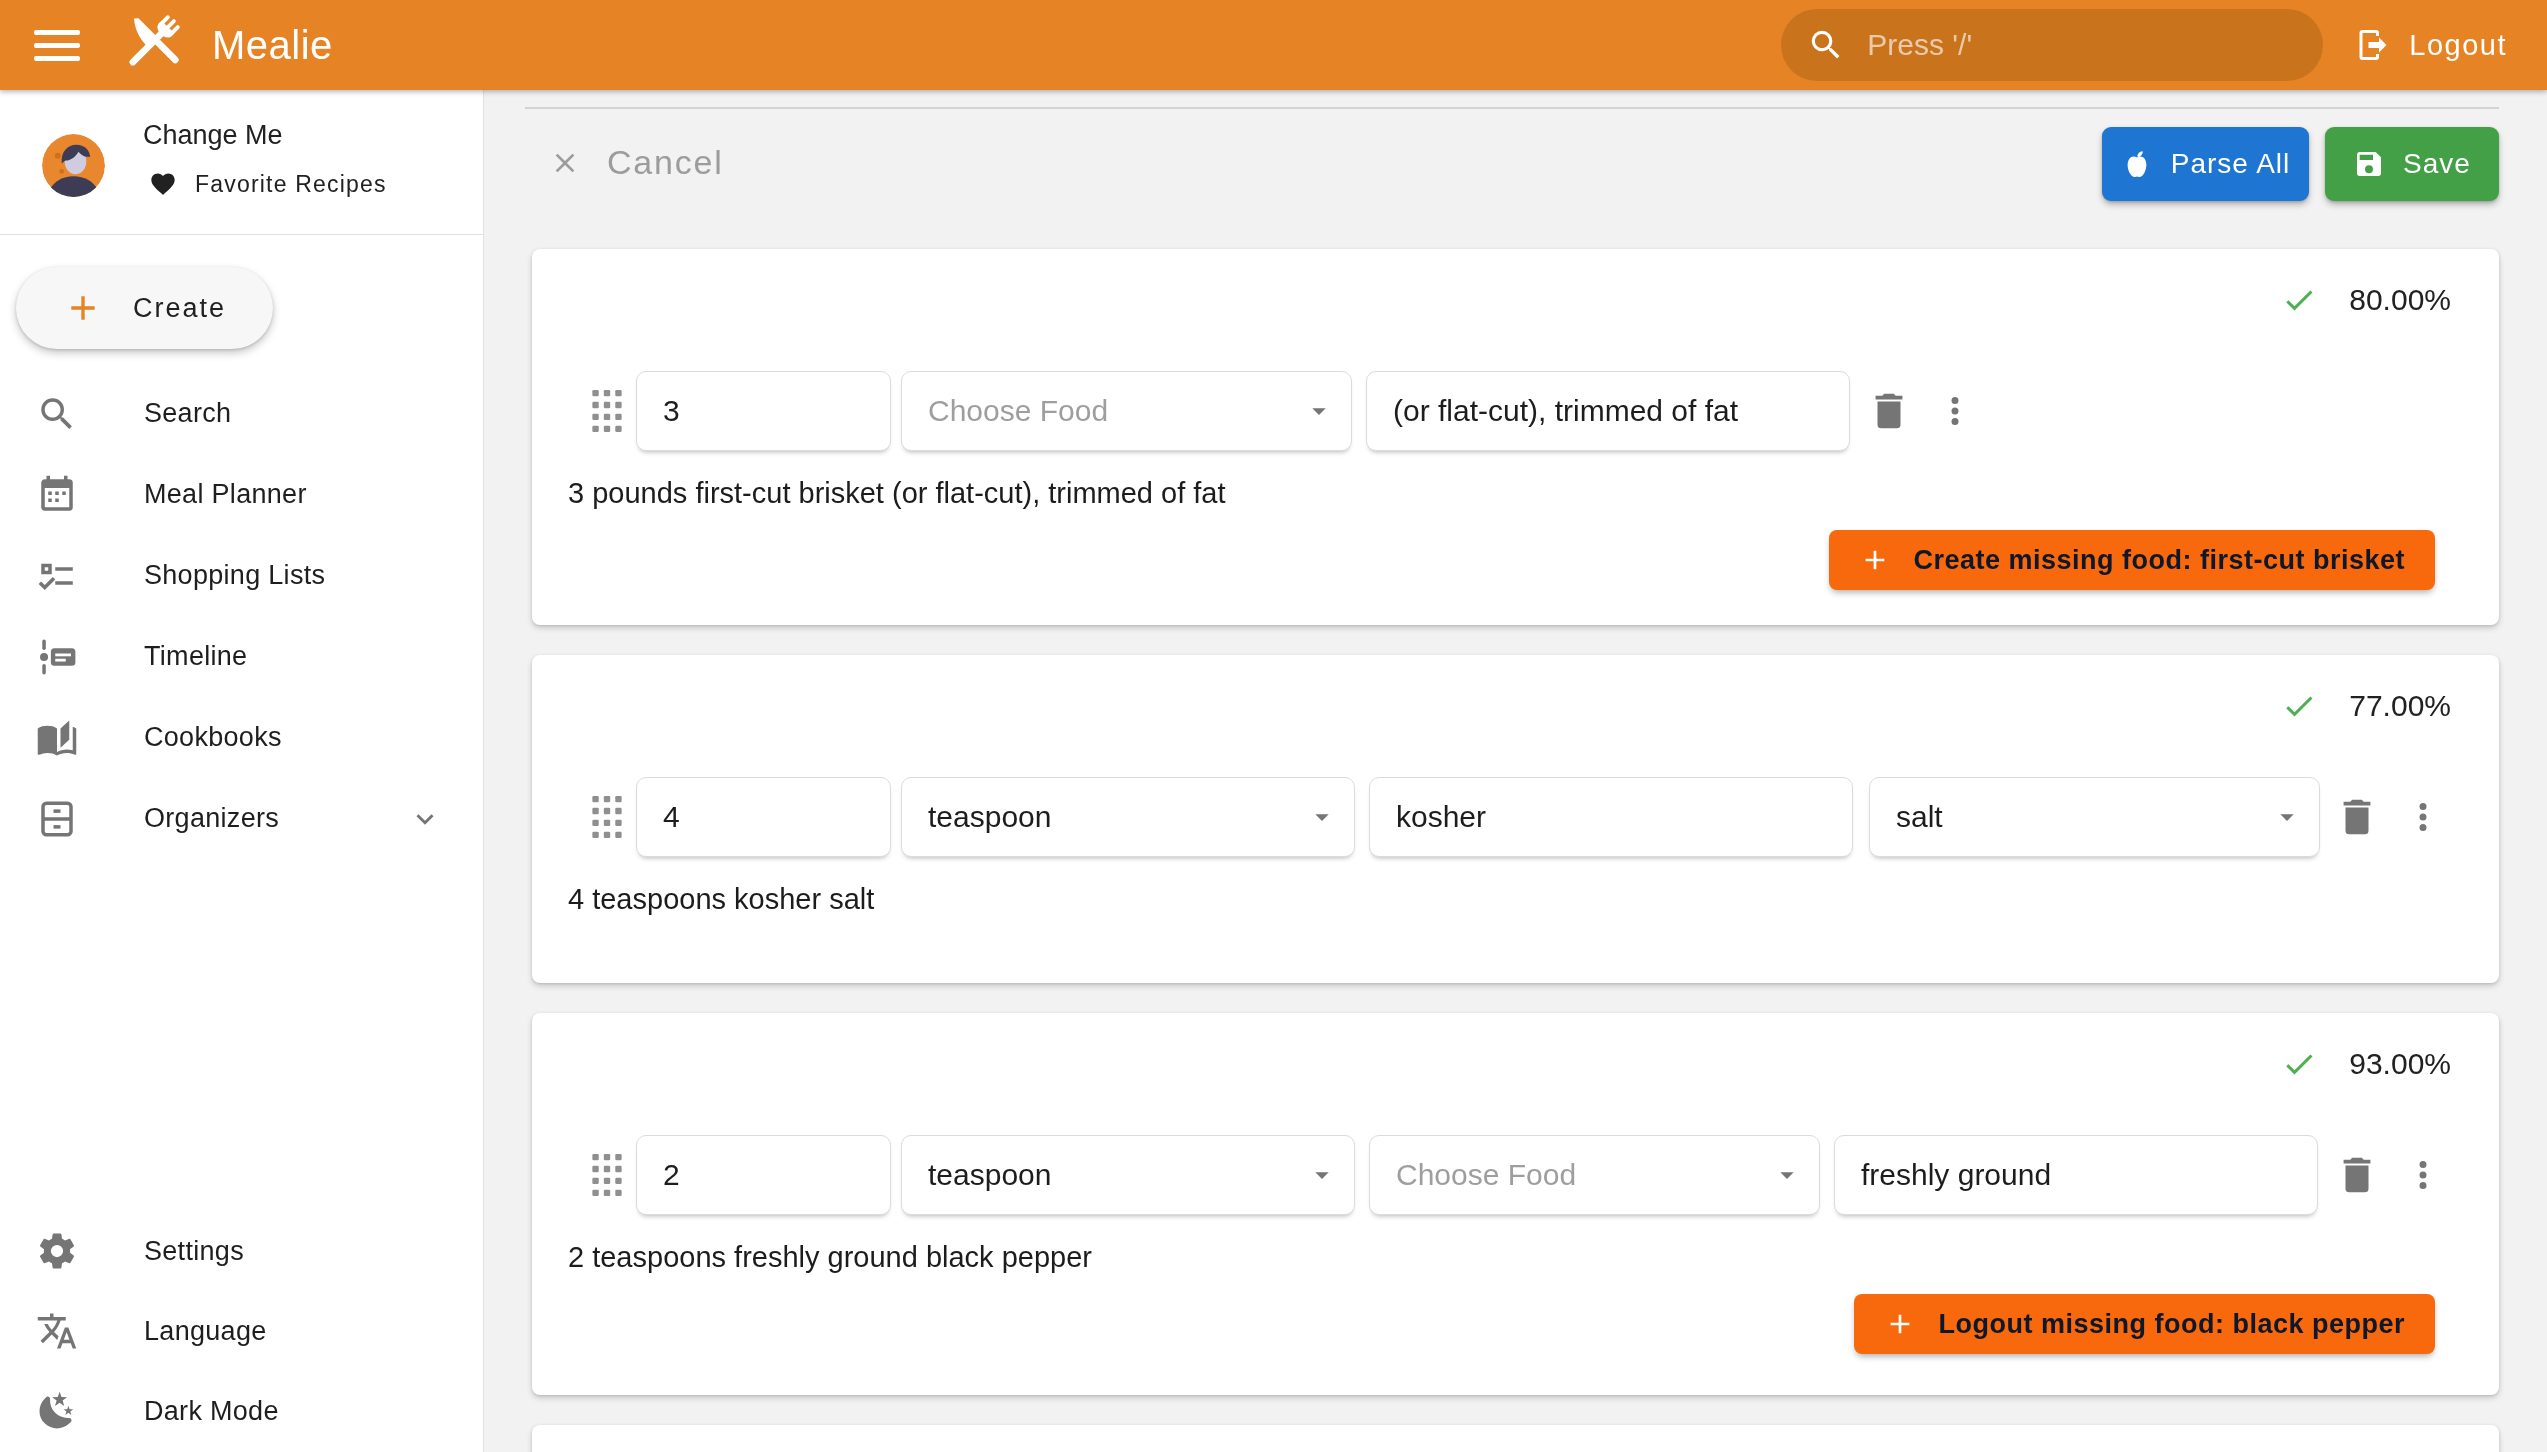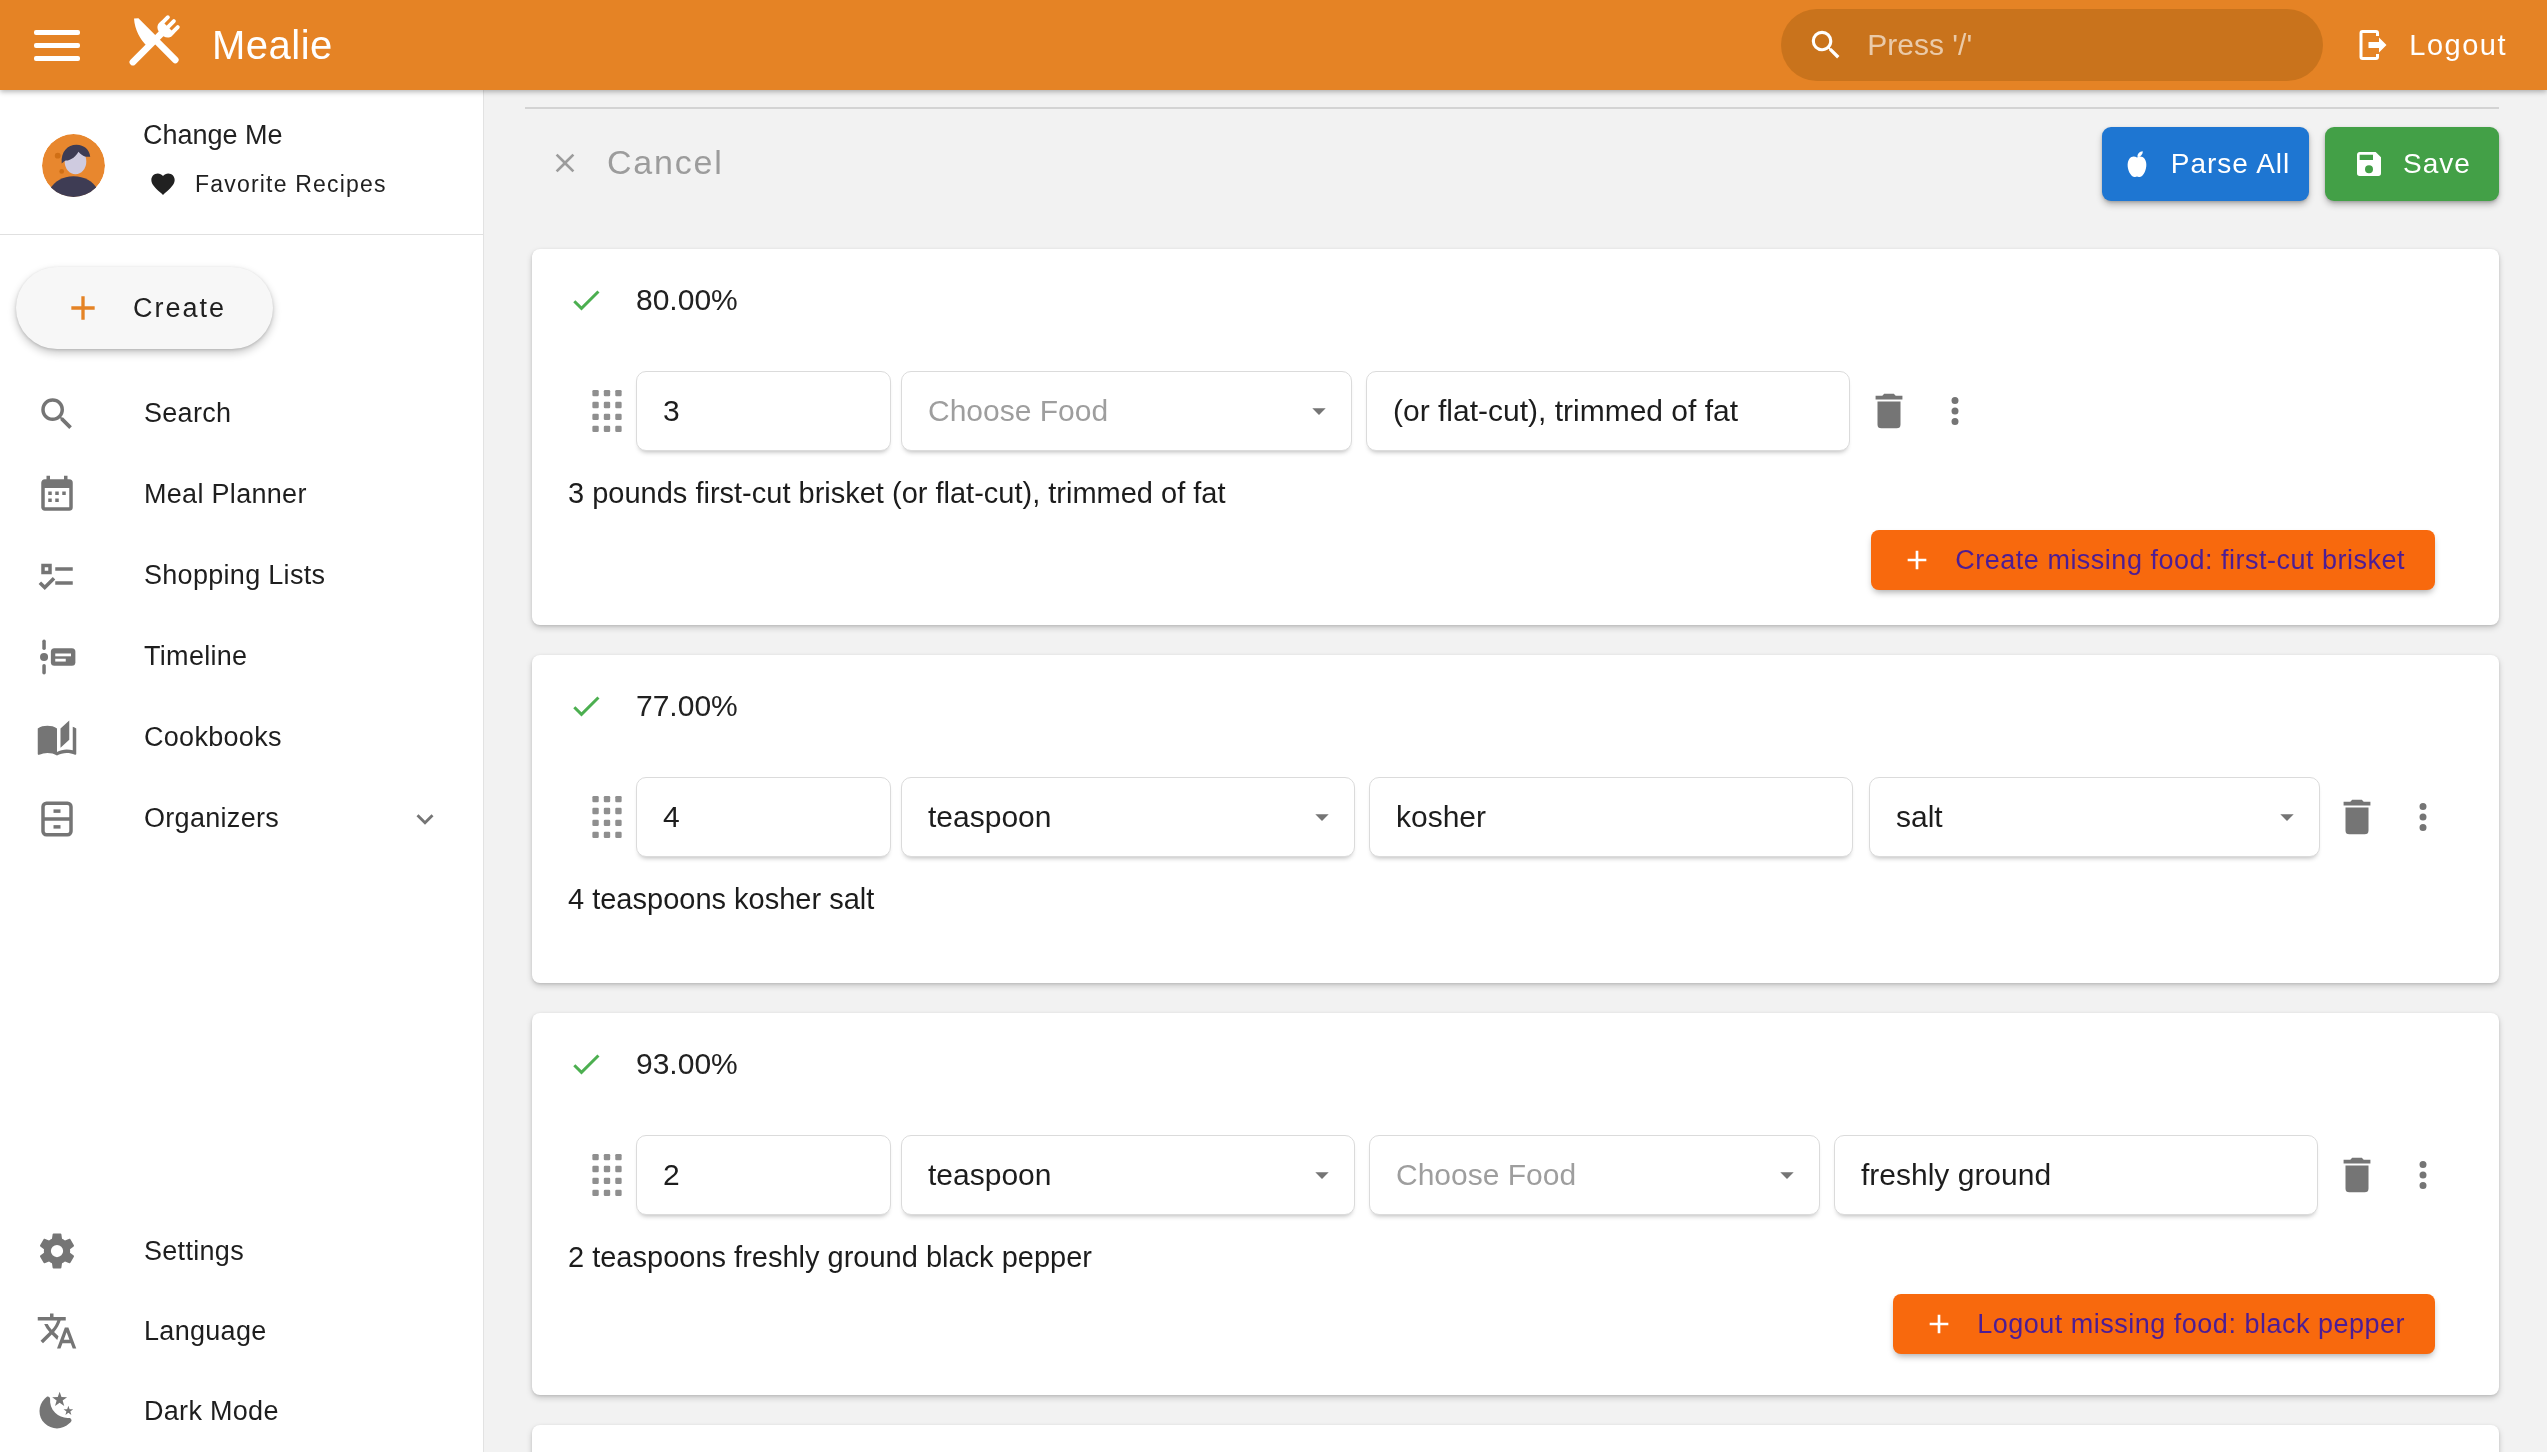--- a/index.html
+++ b/index.html
@@ -73,21 +73,21 @@
   .save-btn { left:2325px; width:174px; background:var(--save-bg,#43A047); }
 
   .card-list { position:absolute; left:532px; top:249px; width:1967px; display:flex; flex-direction:column; gap:30px; }
   .card {
     background:#fff; border-radius:8px; padding:32px 48px 34px 36px;
     box-shadow:0 3px 6px rgba(0,0,0,.17), 0 1px 3px rgba(0,0,0,.11);
   }
   .card-list .card:nth-child(1){ min-height:376px; }
   .card-list .card:nth-child(2){ min-height:328px; }
   .card-list .card:nth-child(3){ min-height:382px; }
-  .conf-row { display:flex; justify-content:flex-start; align-items:center; gap:32px; height:38px; }
+  .conf-row { display:flex; justify-content:flex-end; align-items:center; gap:32px; height:38px; }
   .conf-row svg { width:36px; height:36px; fill:var(--check-green,#4CAF50); }
   .conf-value { font-size:30px; color:#212121; }
   .fields-row { margin:52px 0 0 24px; display:flex; align-items:center; }
   .drag-handle { width:30px; height:42px; flex:none; margin-right:14px; cursor:grab; }
   .drag-handle rect { fill:#8f8f8f; }
   .field {
     position:relative; height:80px; background:#fff; border:1px solid #dbdbdb; border-radius:10px;
     display:flex; align-items:center; padding:0 60px 0 26px; font-size:30px; color:#1d1d1d;
     box-shadow:0 4px 5px -3px rgba(0,0,0,.28); cursor:text; white-space:nowrap; overflow:hidden;
   }
@@ -101,21 +101,21 @@
   .trash-btn { margin-right:22px; } .trash-btn svg { width:46px; height:46px; fill:#757575; }
   .kebab-btn svg { width:42px; height:42px; fill:#757575; }
   .orig-text { margin-top:26px; font-size:29px; color:#1c1c1c; }
   .card-actions { margin-top:20px; display:flex; justify-content:flex-end; }
   .missing-btn {
     margin-right:16px; height:60px; border:none; border-radius:8px; background:var(--missing-food-bg,#F8690D);
     display:flex; align-items:center; gap:22px; padding:0 30px; cursor:pointer;
     box-shadow:0 4px 7px -2px rgba(0,0,0,.35); font-family:inherit;
   }
   .missing-btn svg { width:32px; height:32px; fill:#fff; }
-  .missing-btn span { color:#4c1d95; font-size:27px; font-weight:400; letter-spacing:0.5px; }
+  .missing-btn span { color:#0f172a; font-size:27px; font-weight:700; letter-spacing:0.5px; }
   .card-stub {
     background:#fff; border-radius:8px 8px 0 0; height:60px;
     box-shadow:0 3px 6px rgba(0,0,0,.17), 0 1px 3px rgba(0,0,0,.11);
   }
 </style>
 </head>
 <body>
 
 <div id="app">
 

